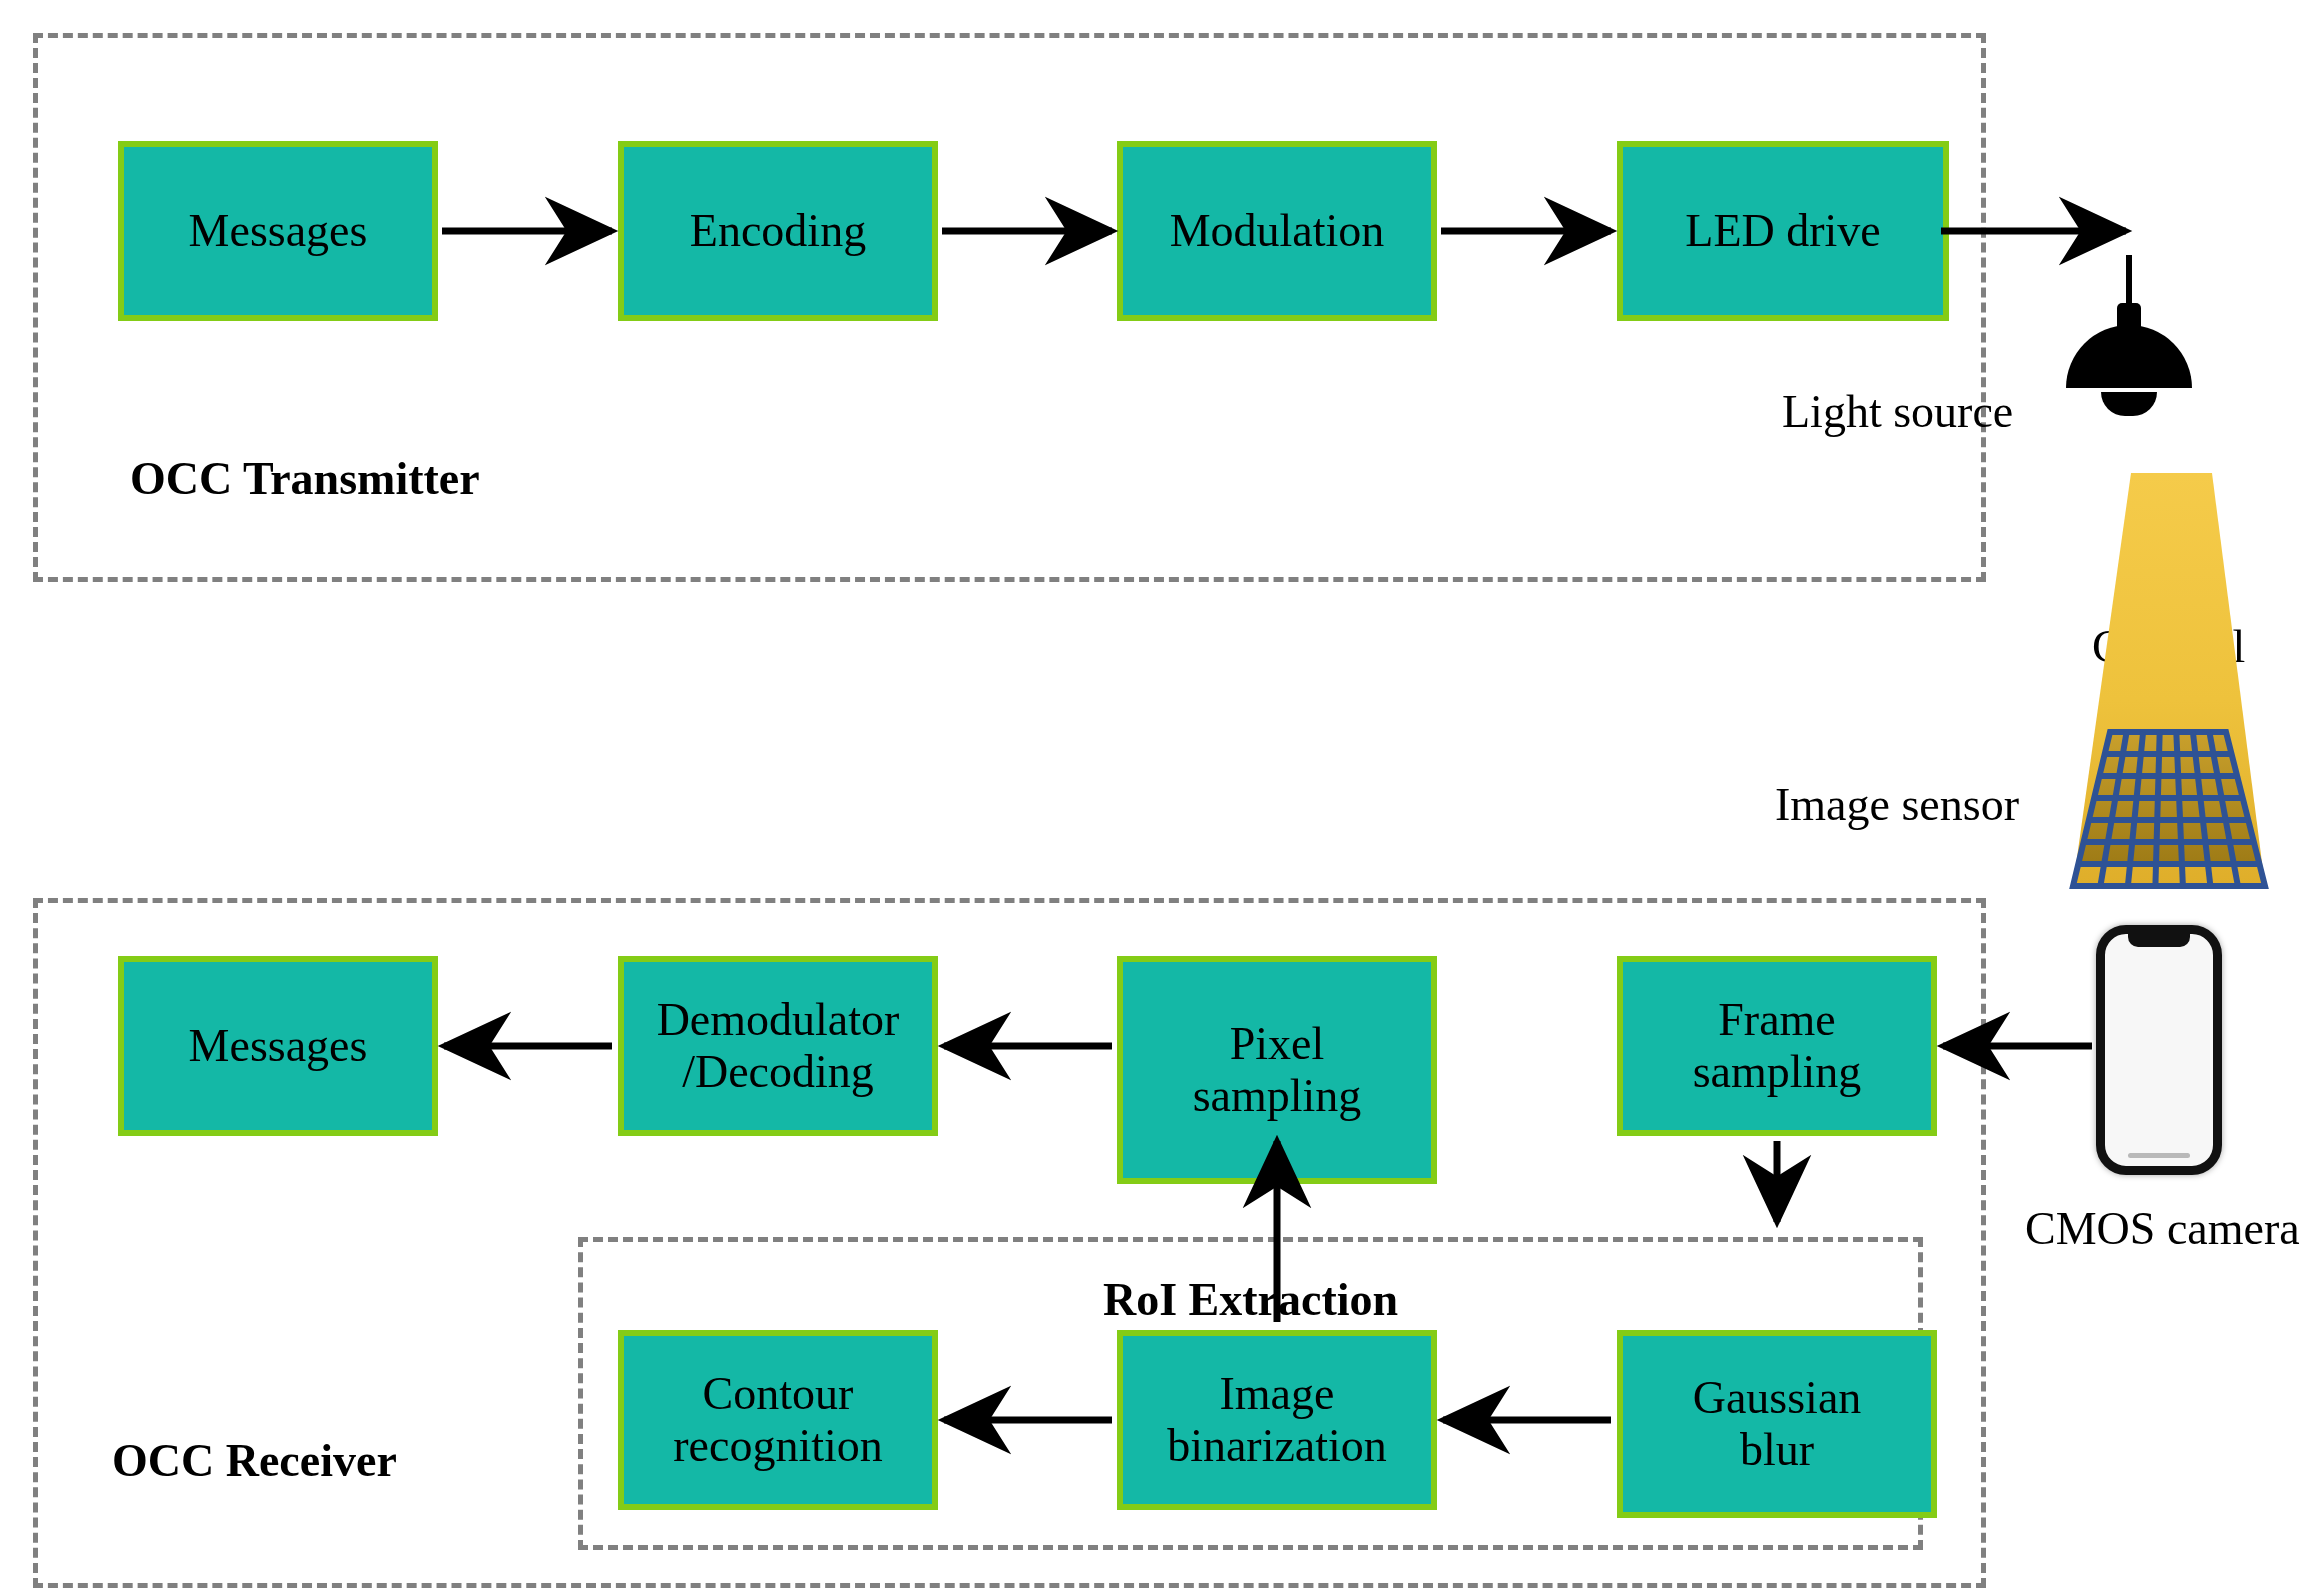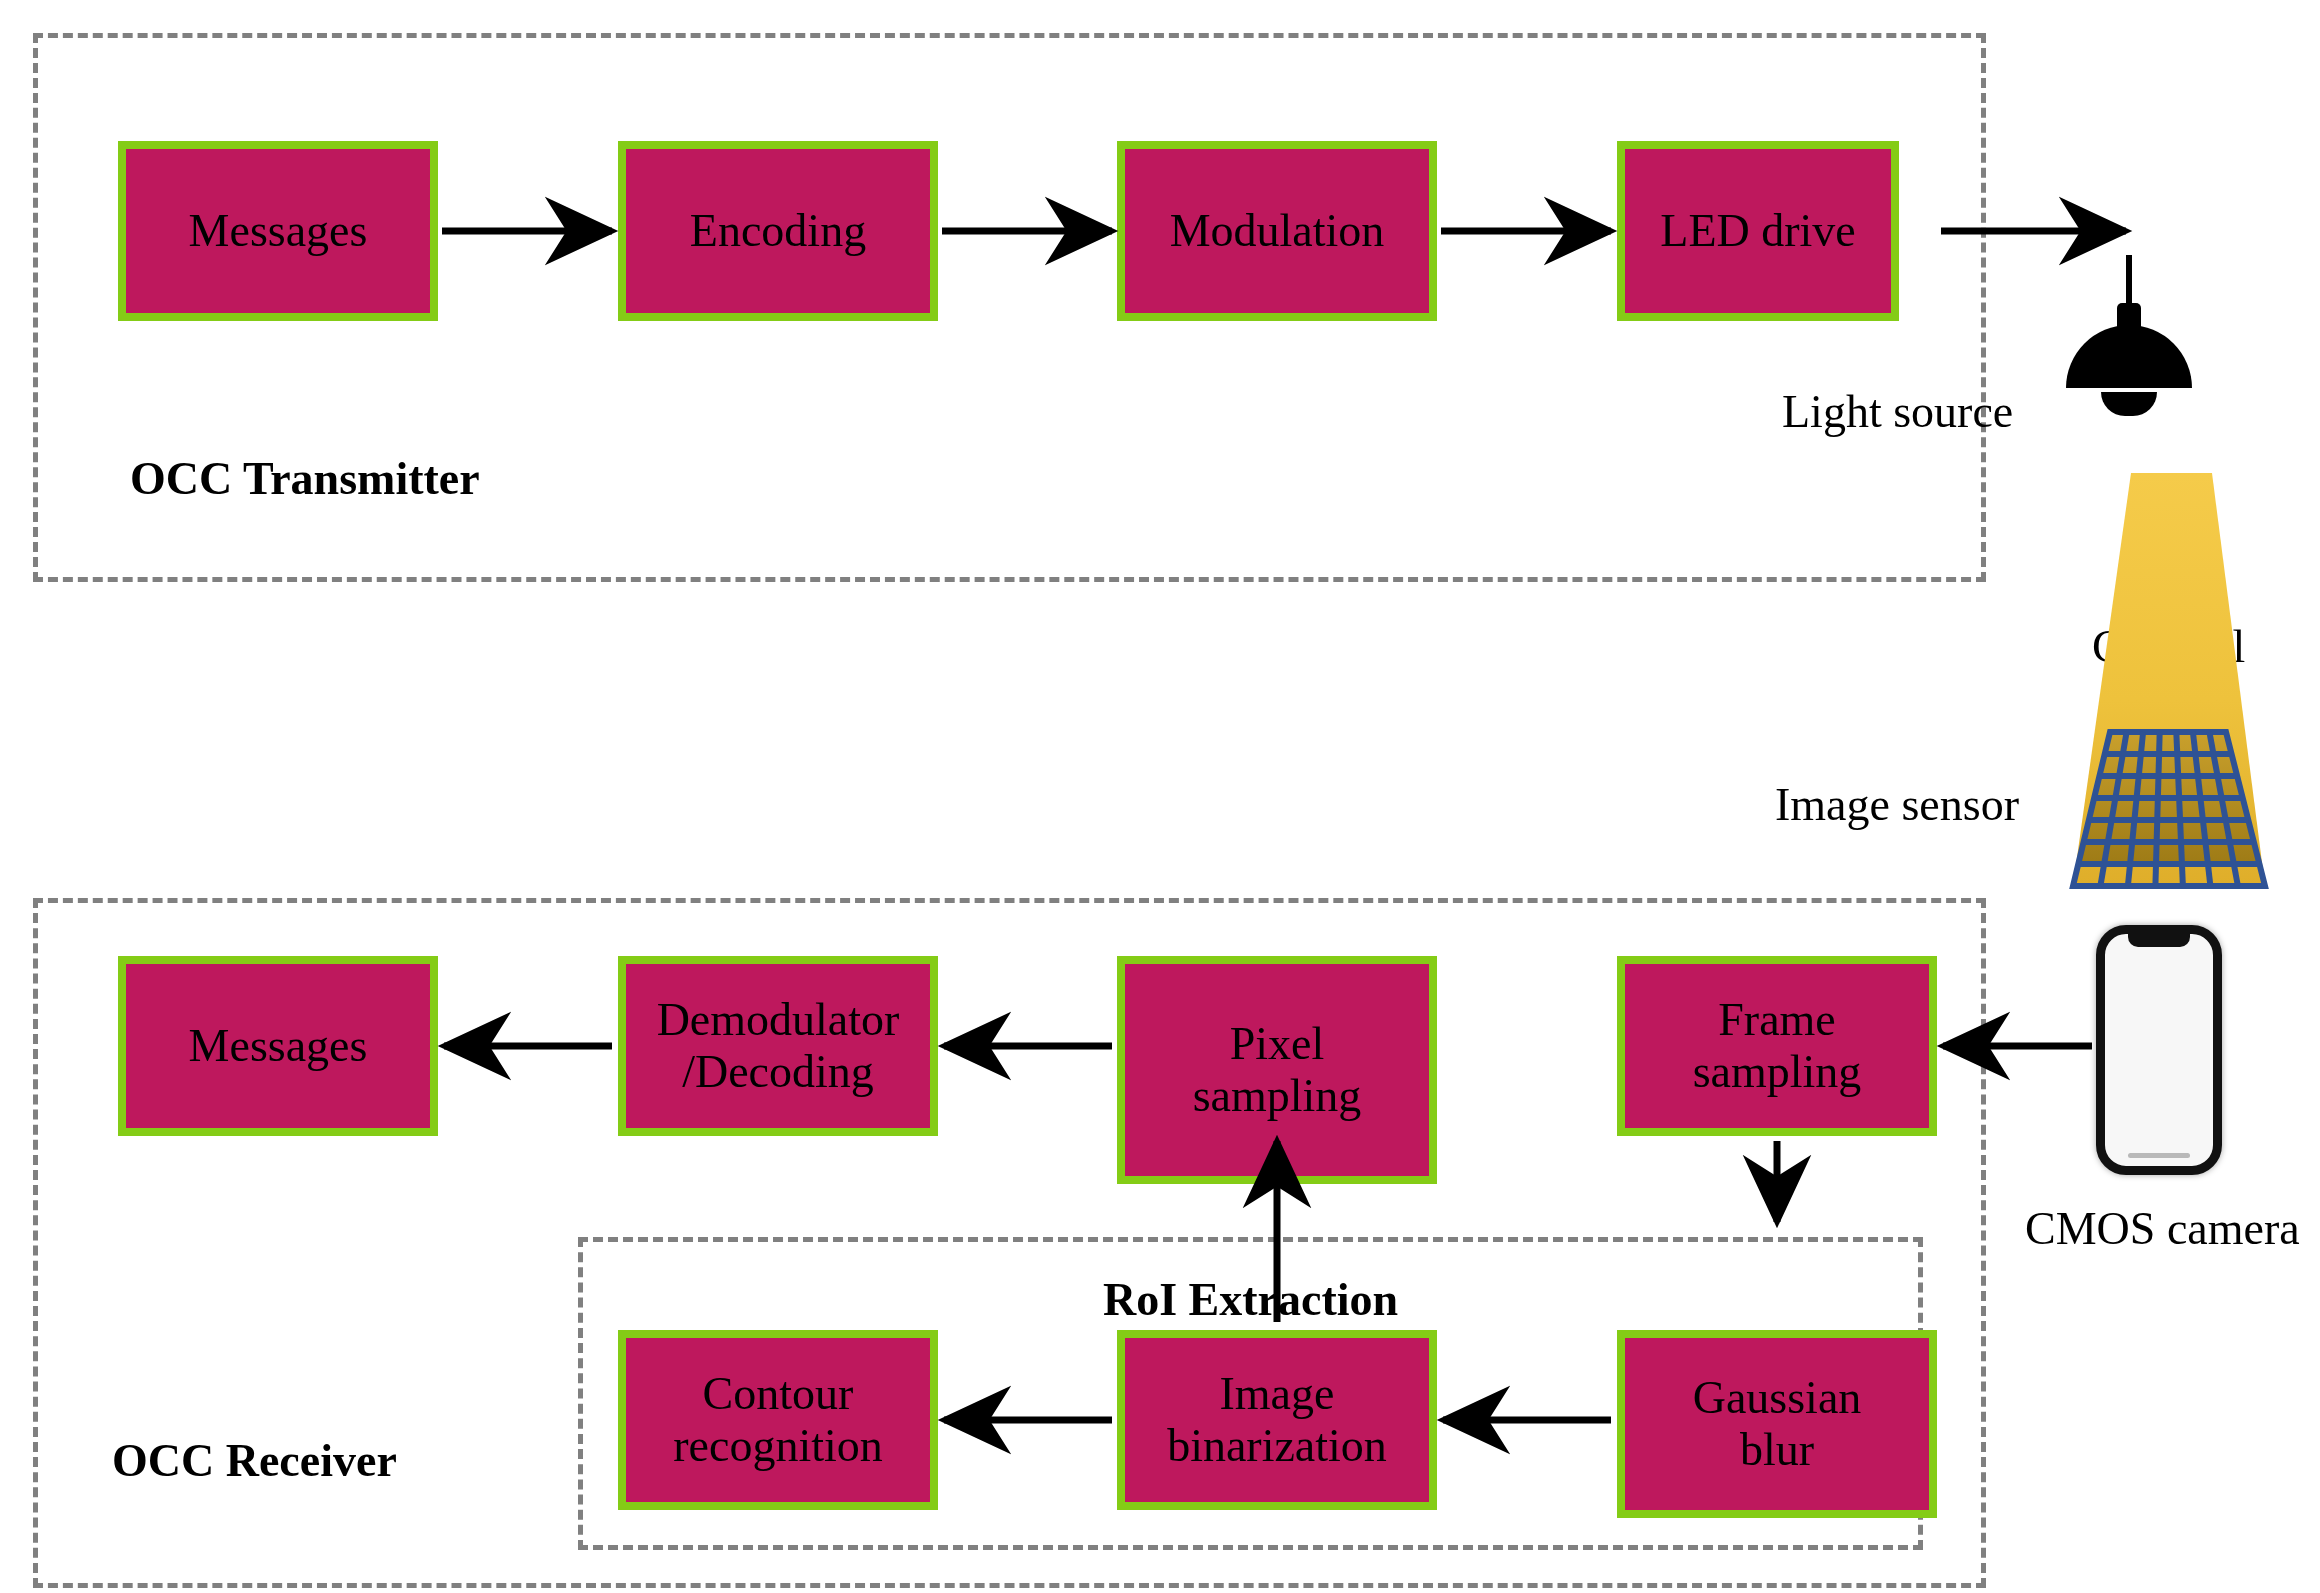--- a/index.html
+++ b/index.html
@@ -21,22 +21,22 @@
     position: absolute;
     border: 5px dashed #808080;
     box-sizing: border-box;
     background: transparent;
   }
 
   
   .pbox {
     position: absolute;
     box-sizing: border-box;
-    border: 8px solid #84cc16;
-    background: #be185d;
+    border: 6px solid #84cc16;
+    background: #14b8a6;
     display: flex;
     align-items: center;
     justify-content: center;
     text-align: center;
     line-height: 1.12;
     color: #000000;
     font-size: 46px;
     padding: 0 12px;
   }
   .pbox .lbl { display: block; }
@@ -137,21 +137,21 @@
   </div>
 
   <div class="pbox" style="left:618px; top:141px; width:320px; height:180px;">
     <span class="lbl">Encoding</span>
   </div>
 
   <div class="pbox" style="left:1117px; top:141px; width:320px; height:180px;">
     <span class="lbl">Modulation</span>
   </div>
 
-  <div class="pbox" style="left:1617px; top:141px; width:282px; height:180px;">
+  <div class="pbox" style="left:1617px; top:141px; width:332px; height:180px;">
     <span class="lbl">LED drive</span>
   </div>
 
   <div class="dashed-frame" style="left:33px; top:898px; width:1953px; height:690px;"></div>
 
   <div class="group-caption" style="left:112px; top:1426px;margin-top:8px;">OCC Receiver</div>
 
   <div class="pbox" style="left:118px; top:956px; width:320px; height:180px;">
     <span class="lbl">Messages</span>
   </div>

